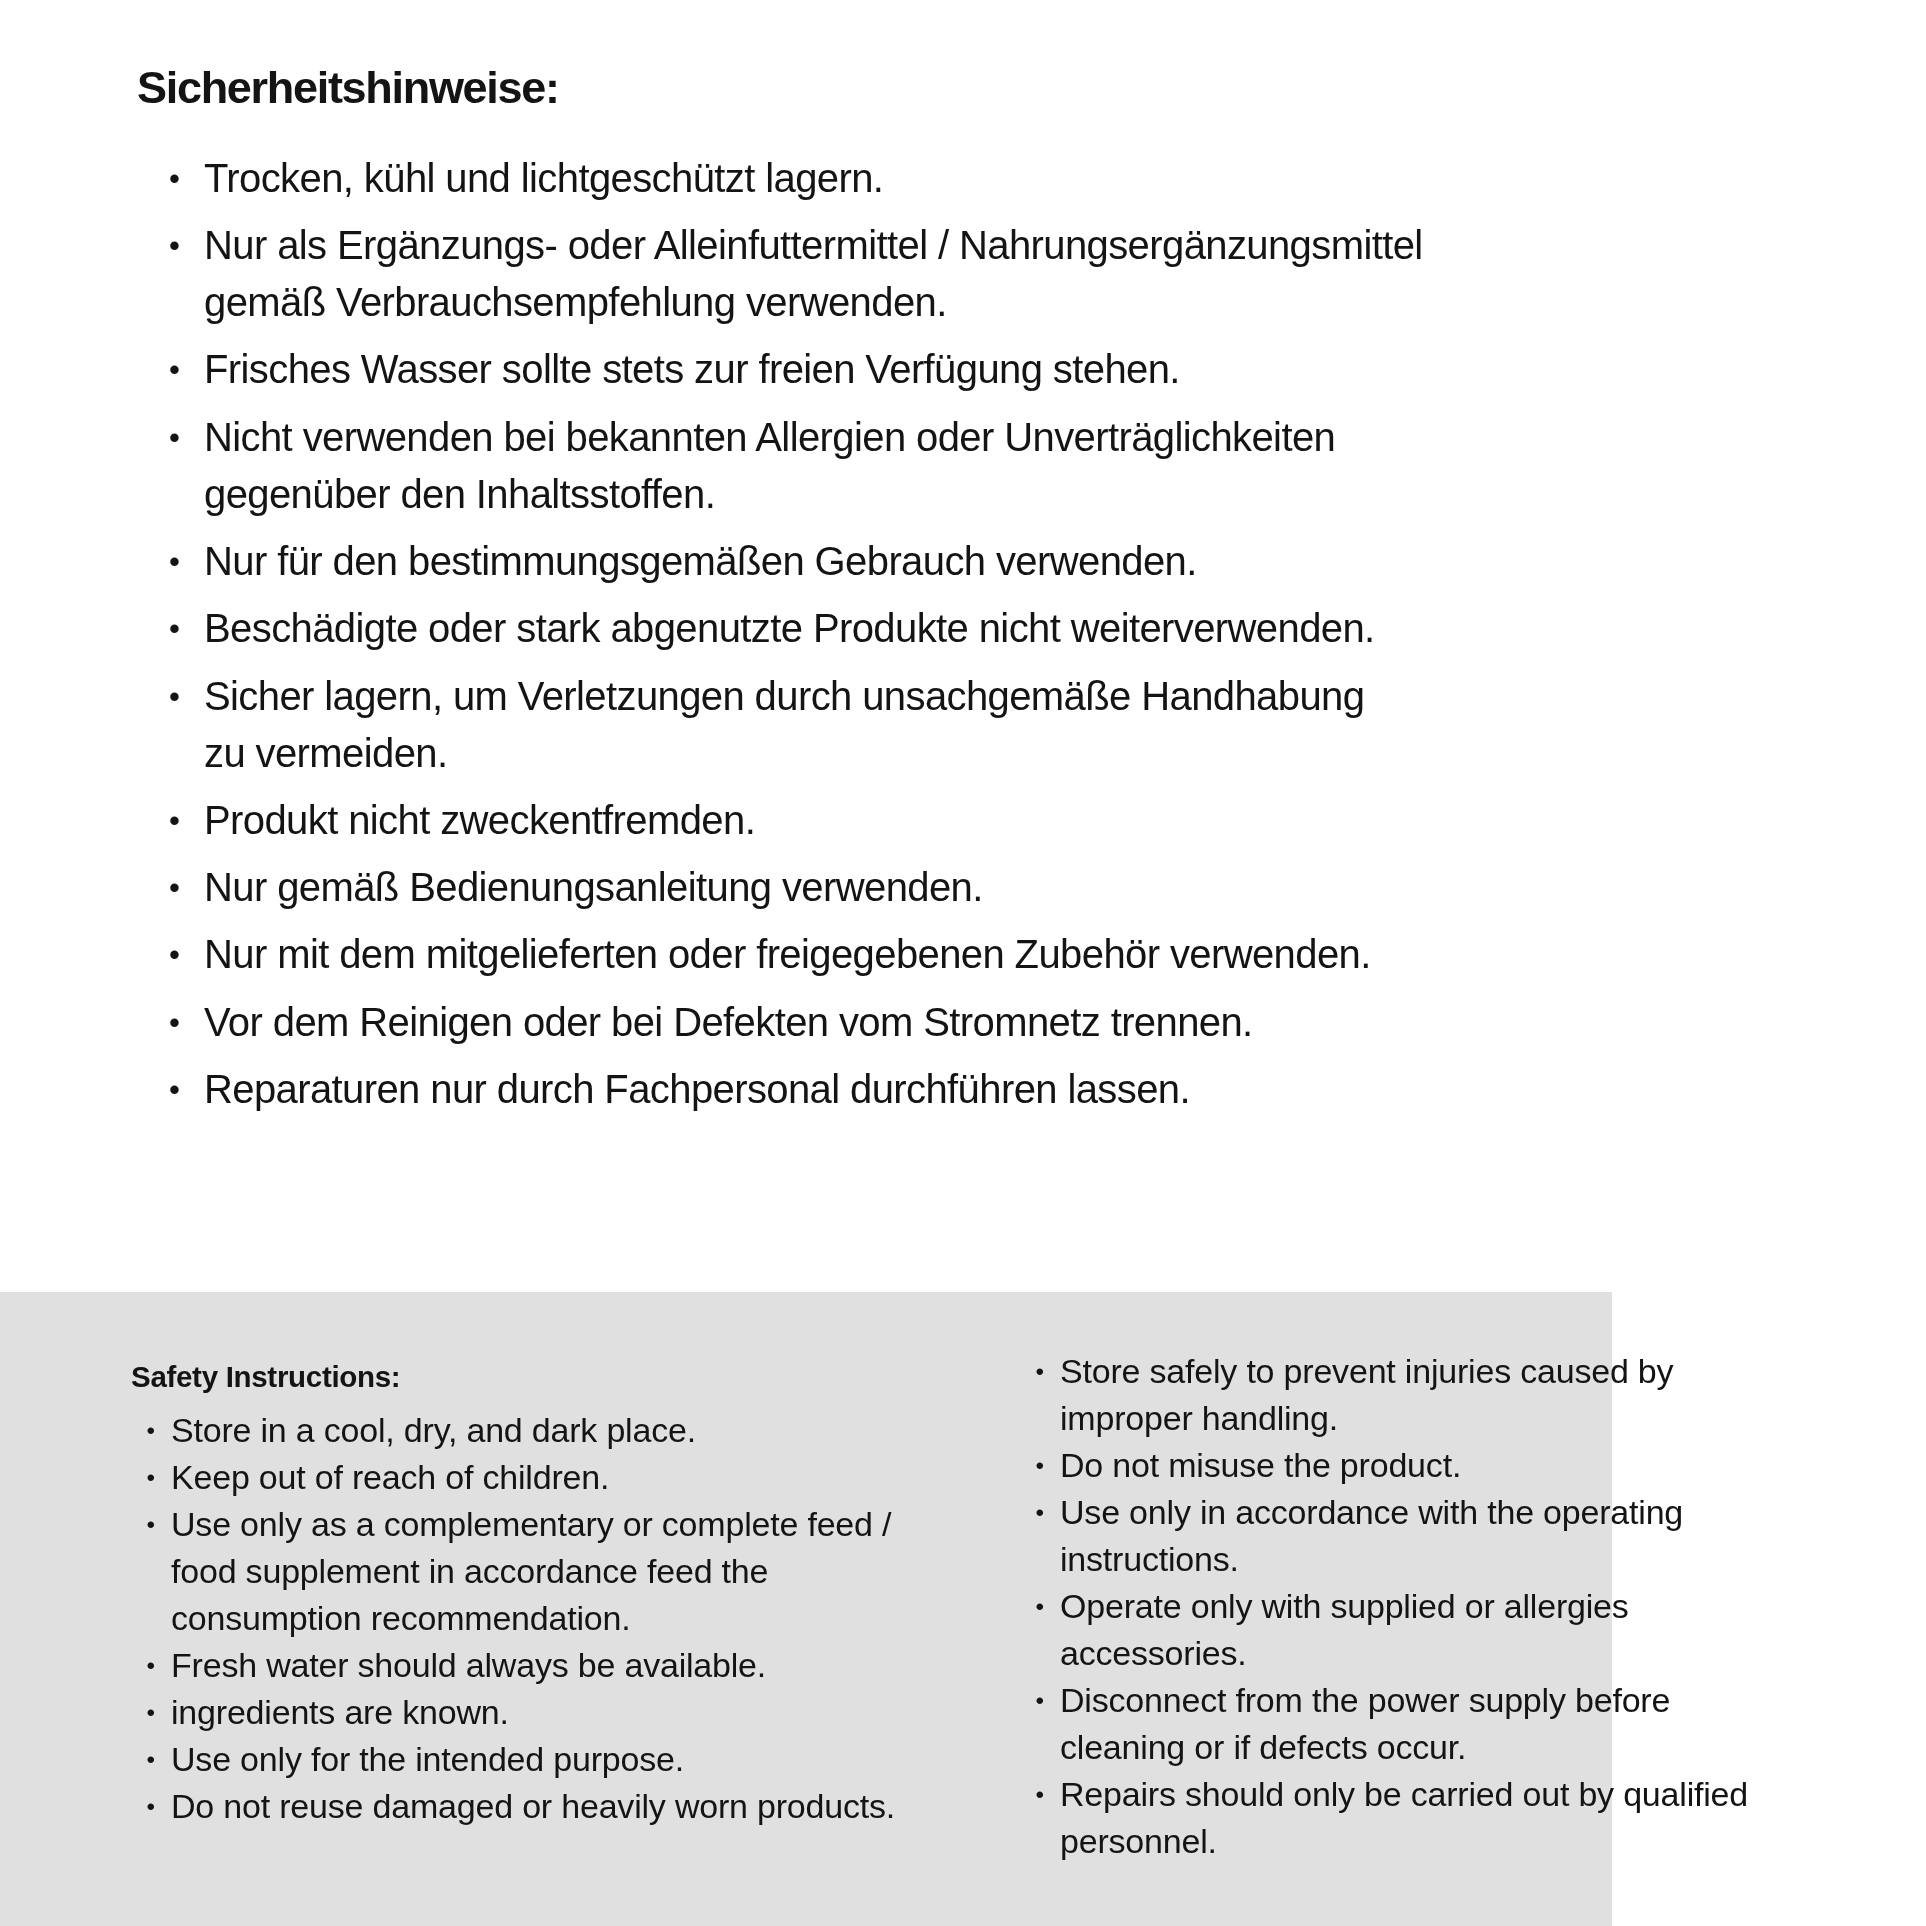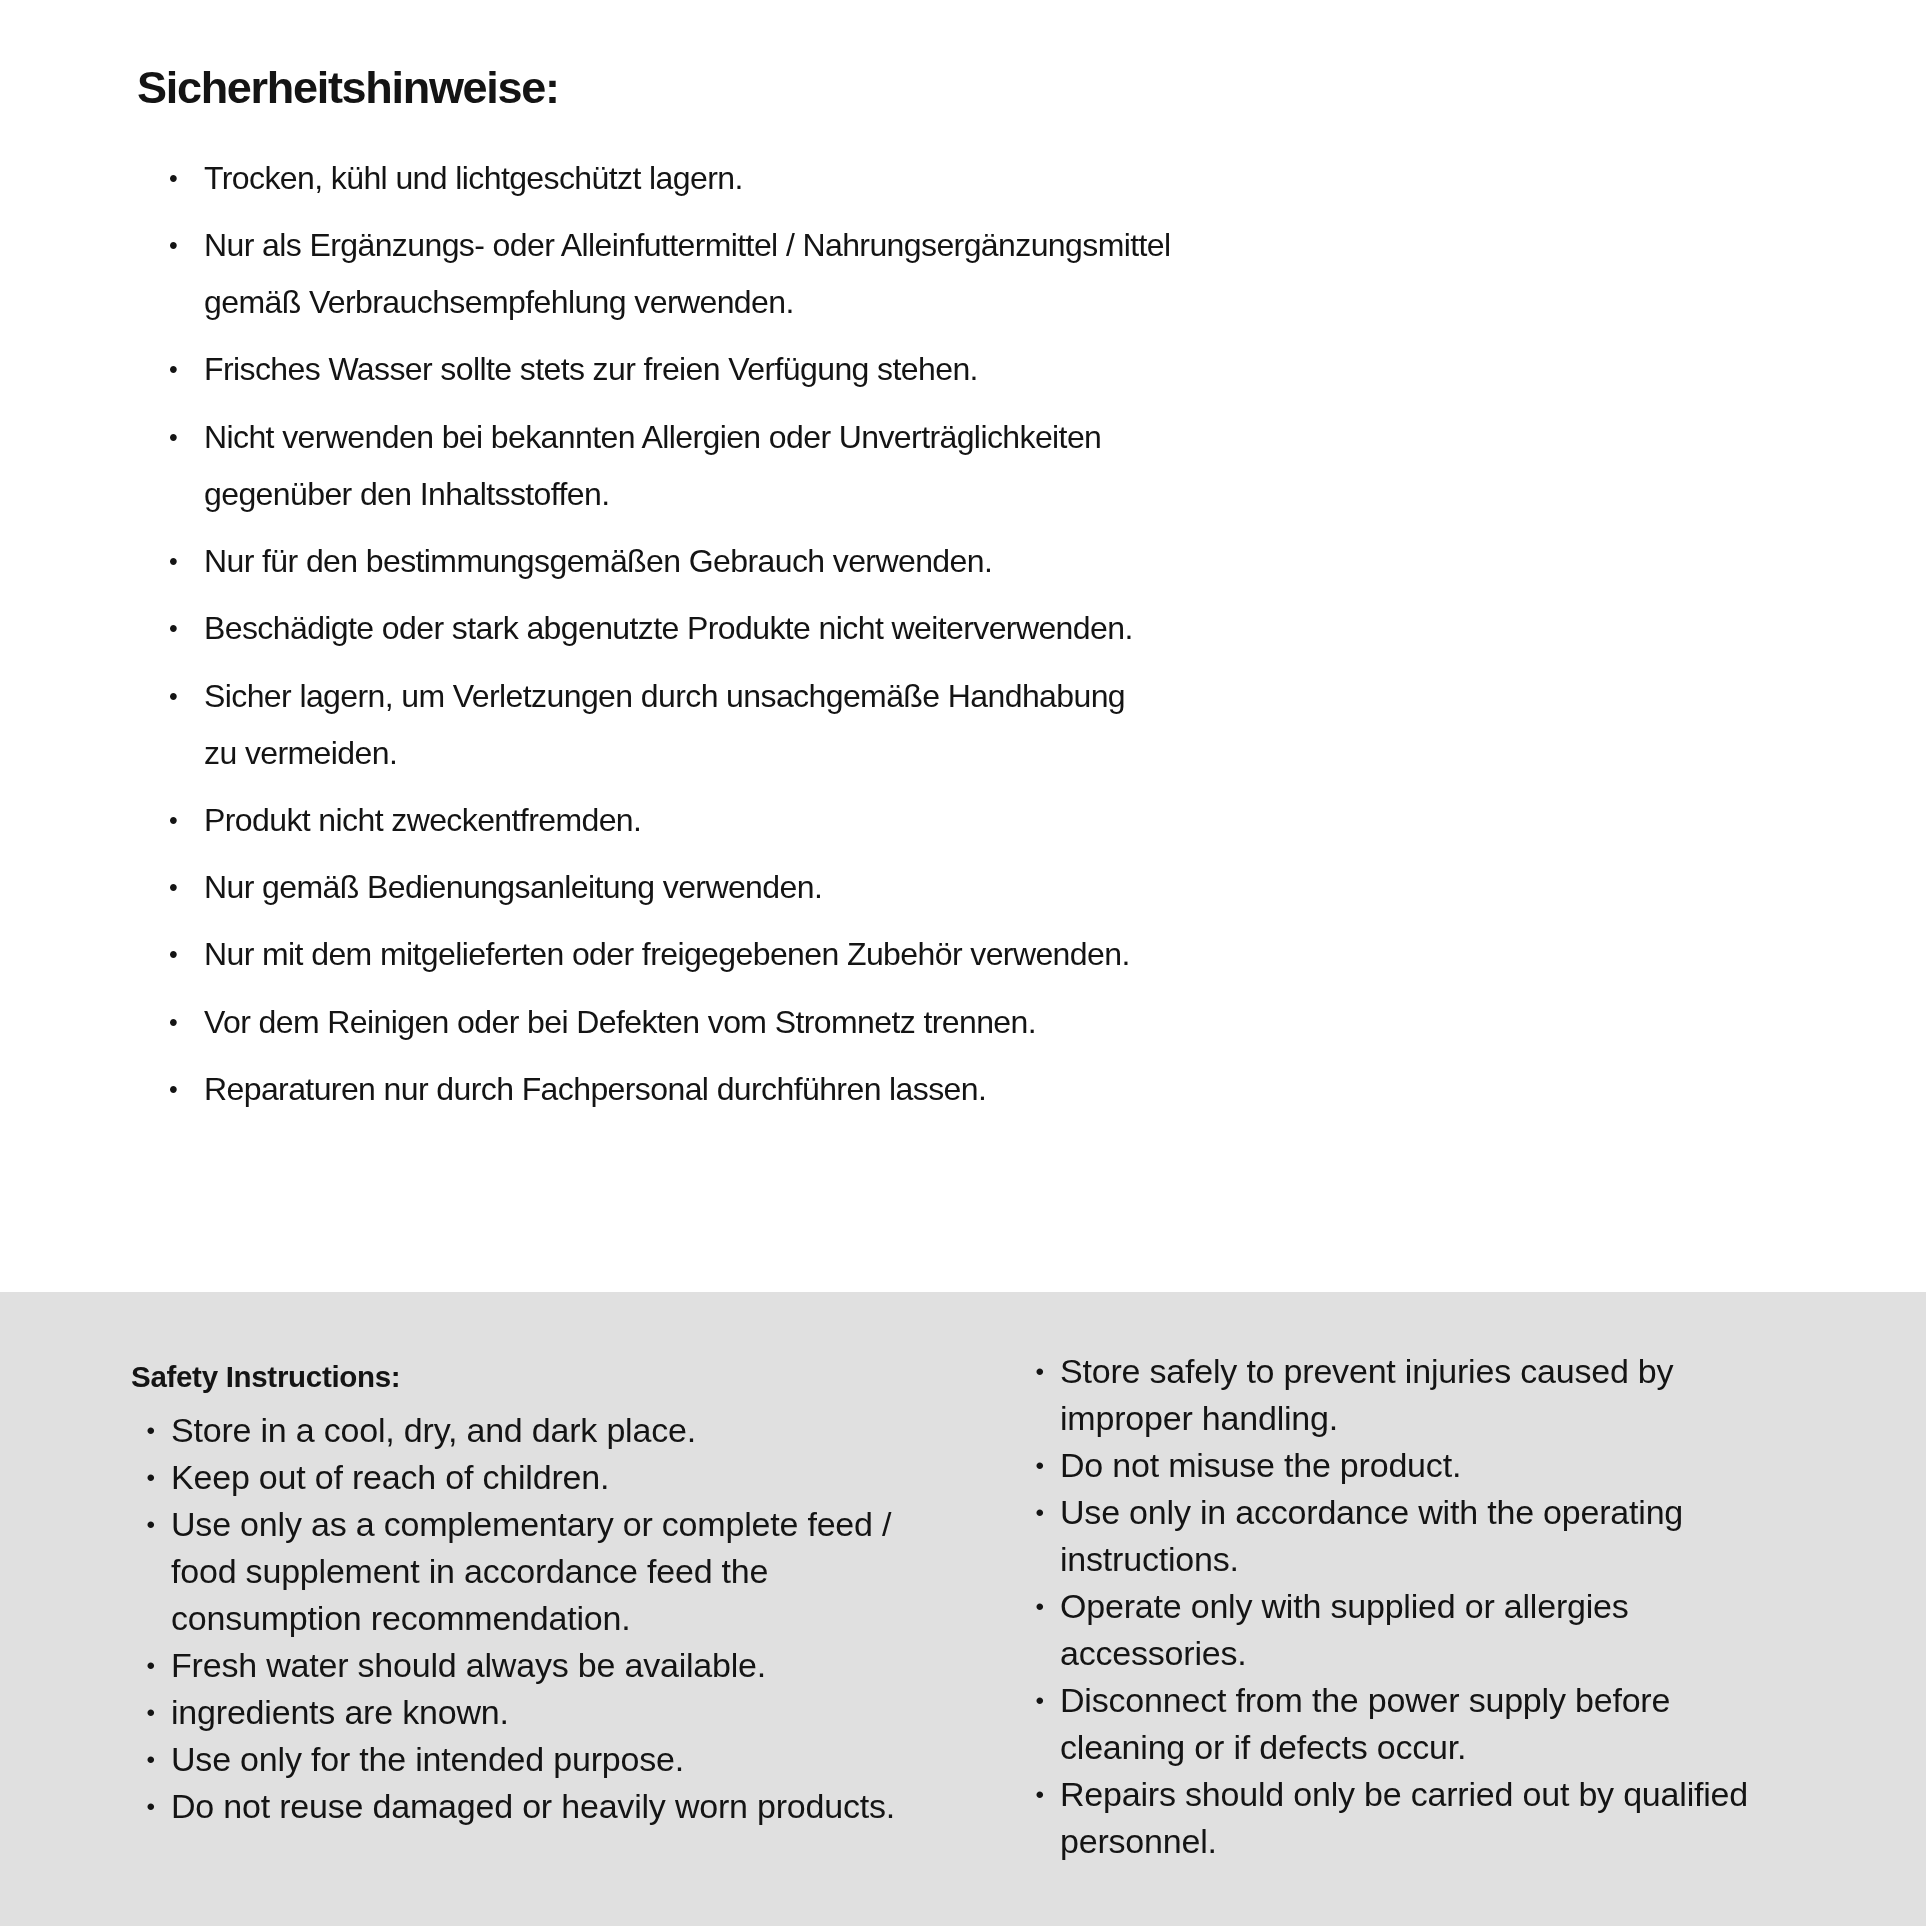--- a/index.html
+++ b/index.html
@@ -32,21 +32,21 @@
     letter-spacing: -1.3px;
     margin: 0 0 36px 0;
     line-height: 1.15;
   }
   ul.bullet-list {
     list-style: none;
     margin: 0;
     padding: 0;
   }
   .list-de {
-    font-size: 32px;
+    font-size: 40px;
     line-height: 57px;
     letter-spacing: -0.6px;
   }
   .list-de > li {
     position: relative;
     padding-left: 67px;
     margin: 0 0 10.3px 0;
   }
   .list-de > li::before {
     content: "\2022";
@@ -54,21 +54,21 @@
     left: 32px;
     top: 0;
     font-size: 0.78em;
   }
 
   
   .english-panel {
     position: absolute;
     left: 0;
     top: 1292px;
-    width: 1926px;
+    width: 1612px;
     height: 634px;
     background: var(--panel-bg);
   }
   .col-en-left {
     position: absolute;
     left: 131px;
     top: 67px;
     width: 867px;
   }
   .col-en-right {

